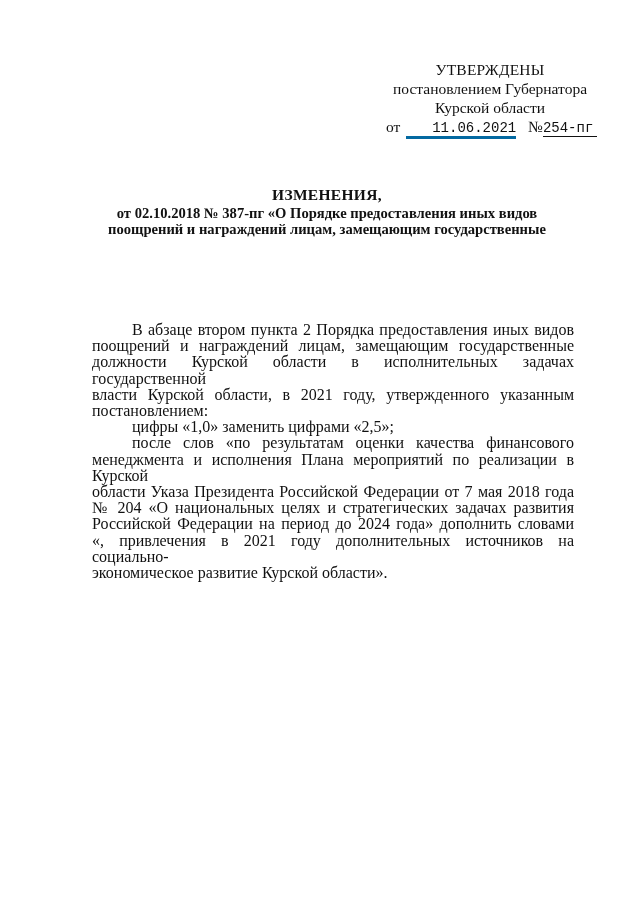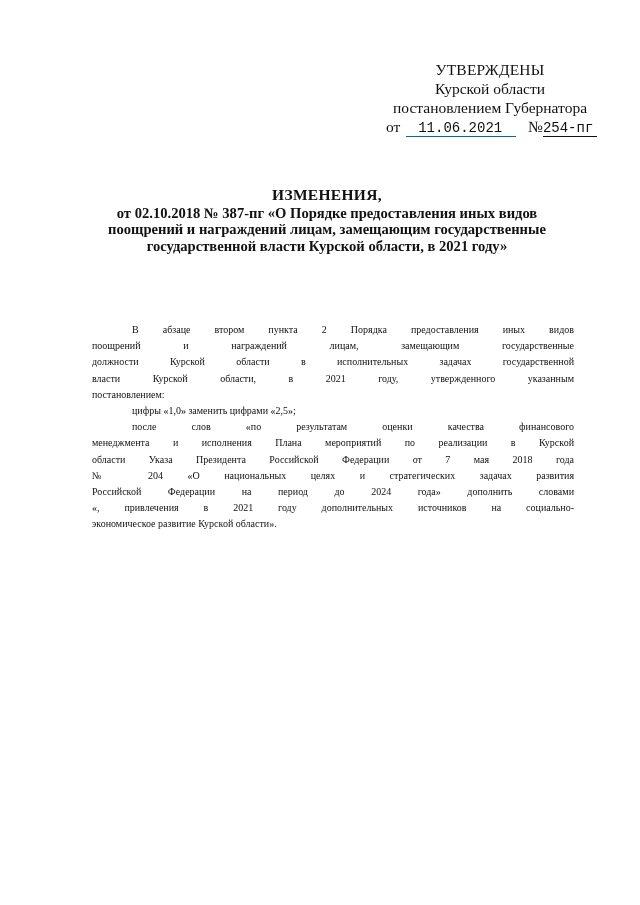--- a/index.html
+++ b/index.html
@@ -39,25 +39,26 @@
       padding-left: 14px;
       white-space: nowrap;
     }
     .mono {
       font-family: "Liberation Mono", "DejaVu Sans Mono", monospace;
       font-size: 14px;
     }
     .date-field {
       display: inline-block;
       width: 110px;
-      border-bottom: 1px solid #0369a1;
+      border-bottom: 3px solid #0369a1;
       padding-left: 12px;
       line-height: 16px;
       box-sizing: border-box;
       margin-left: 2px;
+      text-align: right;
     }
     .num-sign { margin-left: 8px; }
     .num-field {
       display: inline-block;
       border-bottom: 1px solid #111;
       line-height: 16px;
       padding-right: 4px;
     }
     
     .title-block {
@@ -79,21 +80,21 @@
     .title-block .subtitle-line {
       display: block;
       white-space: nowrap;
     }
     
     .body-text {
       position: absolute;
       left: 92px;
       top: 322px;
       width: 482px;
-      font-size: 10px;
+      font-size: 16px;
       line-height: 16.2px;
     }
     .line-j {
       display: block;
       text-align: justify;
       text-align-last: justify;
       white-space: normal;
     }
     .line-l {
       display: block;
@@ -102,34 +103,33 @@
     }
     .indent { padding-left: 40px; }
   </style>
 </head>
 <body>
 
 <div class="page">
 
   <div class="approval">
     <span class="line approved-word">УТВЕРЖДЕНЫ</span>
+    <span class="line">постановлением Губернатора</span>
     <span class="line">Курской области</span>
-    <span class="line">постановлением Губернатора</span>
     <span class="line date-line">
       <span>от</span>
       <span class="date-field mono">11.06.2021</span>
       <span class="num-sign">№</span><span class="num-field mono">254-пг</span>
     </span>
   </div>
 
   <div class="title-block">
     <span class="headline">ИЗМЕНЕНИЯ,</span>
     <span class="subtitle-line">от 02.10.2018 № 387-пг «О Порядке предоставления иных видов</span>
     <span class="subtitle-line">поощрений и награждений лицам, замещающим государственные</span>
-    <span class="subtitle-line">государственной власти Курской области, в 2021 году»</span>
   </div>
 
   <div class="body-text">
     <div>
       <span class="line-j indent">В абзаце втором пункта 2 Порядка предоставления иных видов</span>
       <span class="line-j">поощрений и награждений лицам, замещающим государственные</span>
       <span class="line-j">должности Курской области в исполнительных задачах государственной</span>
       <span class="line-j">власти Курской области, в 2021 году, утвержденного указанным</span>
       <span class="line-l">постановлением:</span>
     </div>

